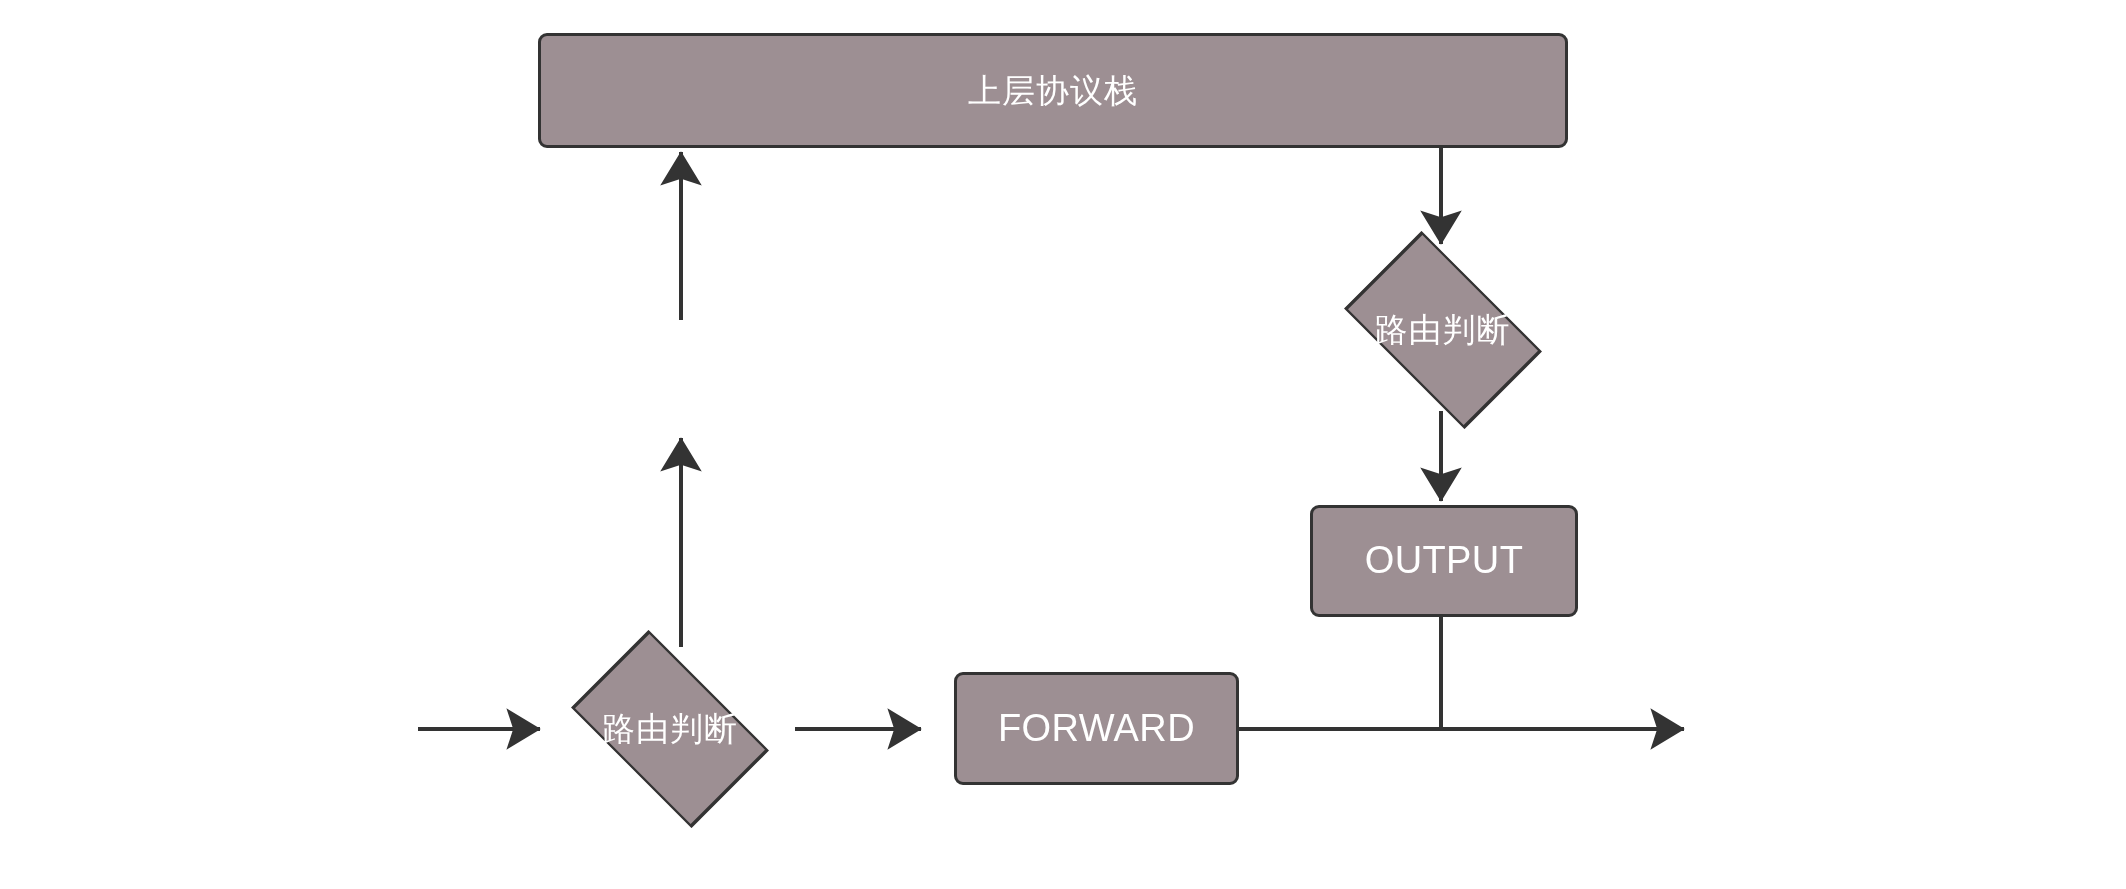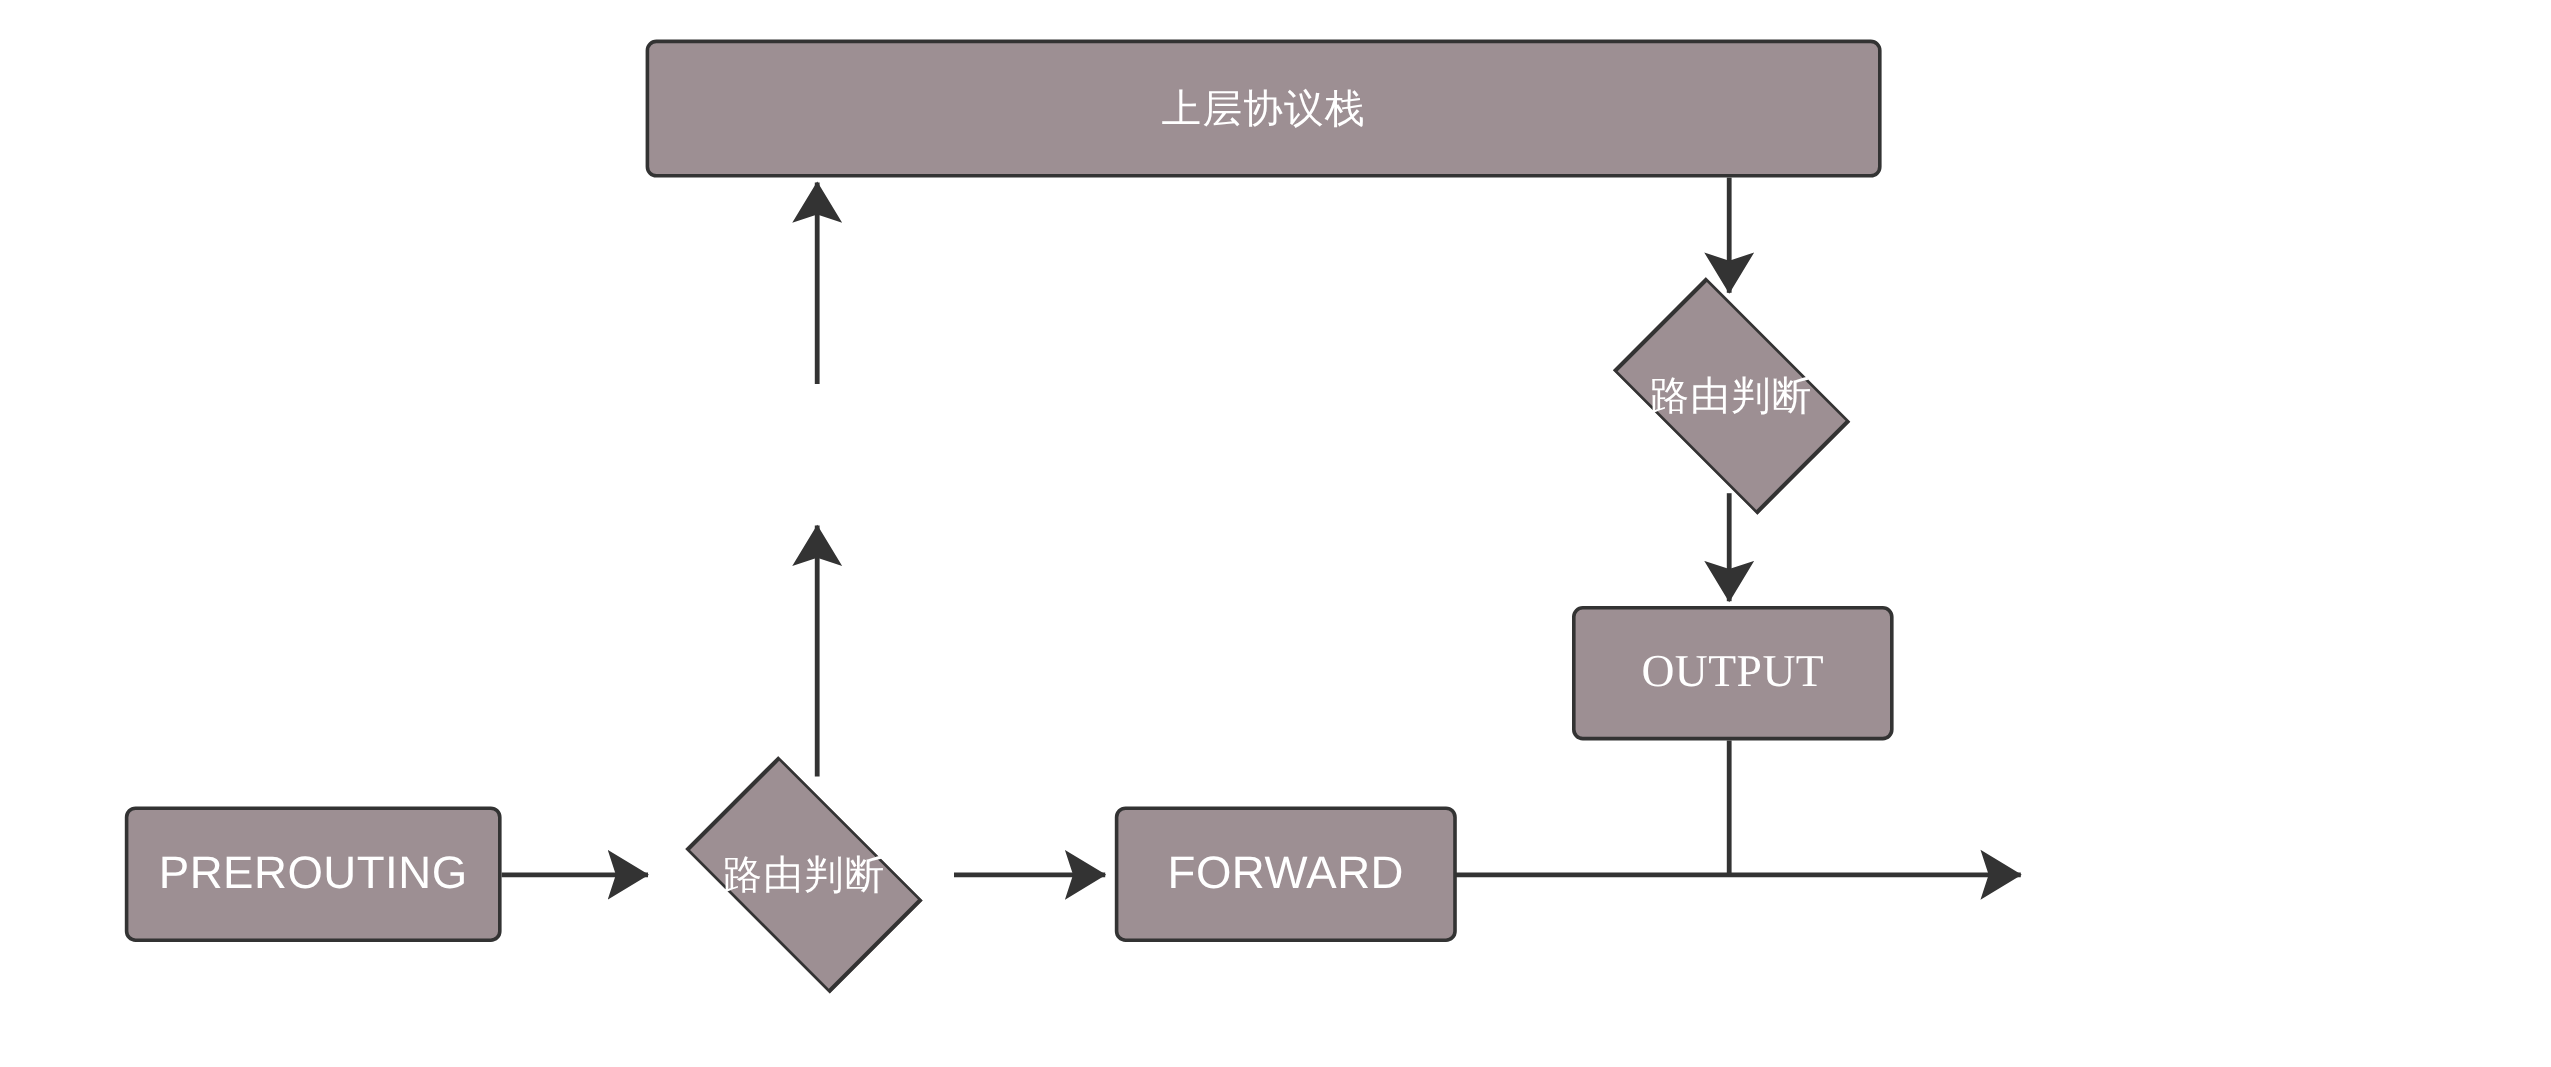--- a/index.html
+++ b/index.html
@@ -93,32 +93,32 @@
     left: 538px;  top: 320px;
     width: 280px; height: 114px;
   }
 
   #node-prerouting {
     left: 104px;  top: 672px;
     width: 314px; height: 113px;
   }
 
   #node-forward {
-    left: 929px;  top: 672px;
+    left: 954px;  top: 672px;
     width: 285px; height: 113px;
   }
 
   #node-postrouting {
     left: 1688px; top: 672px;
     width: 322px; height: 113px;
   }
 
   #node-output {
     left: 1310px; top: 505px;
-    width: 268px; height: 112px; font-family: Liberation Serif, serif;
+    width: 268px; height: 112px;
   }
 
   
   #node-route-decision-1 {
     left: 545px;  top: 647px;
     width: 250px; height: 163px;
   }
   #node-route-decision-1 .diamond-shape {
     width: 152px; height: 152px;
     margin-left: -76px; margin-top: -76px;
@@ -173,23 +173,20 @@
   <div class="node node-diamond" id="node-route-decision-1">
     <span class="diamond-shape"></span>
     <span class="node-label label-cjk">路由判断</span>
   </div>
 
   <div class="node node-diamond" id="node-route-decision-2">
     <span class="diamond-shape"></span>
     <span class="node-label label-cjk">路由判断</span>
   </div>
 
-  <div class="node node-box" id="node-prerouting">
-    <span class="node-label label-latin">PREROUTING</span>
-  </div>
 
   <div class="node node-box" id="node-forward">
     <span class="node-label label-latin">FORWARD</span>
   </div>
 
 
   <div class="node node-box" id="node-output">
     <span class="node-label label-latin">OUTPUT</span>
   </div>
 

